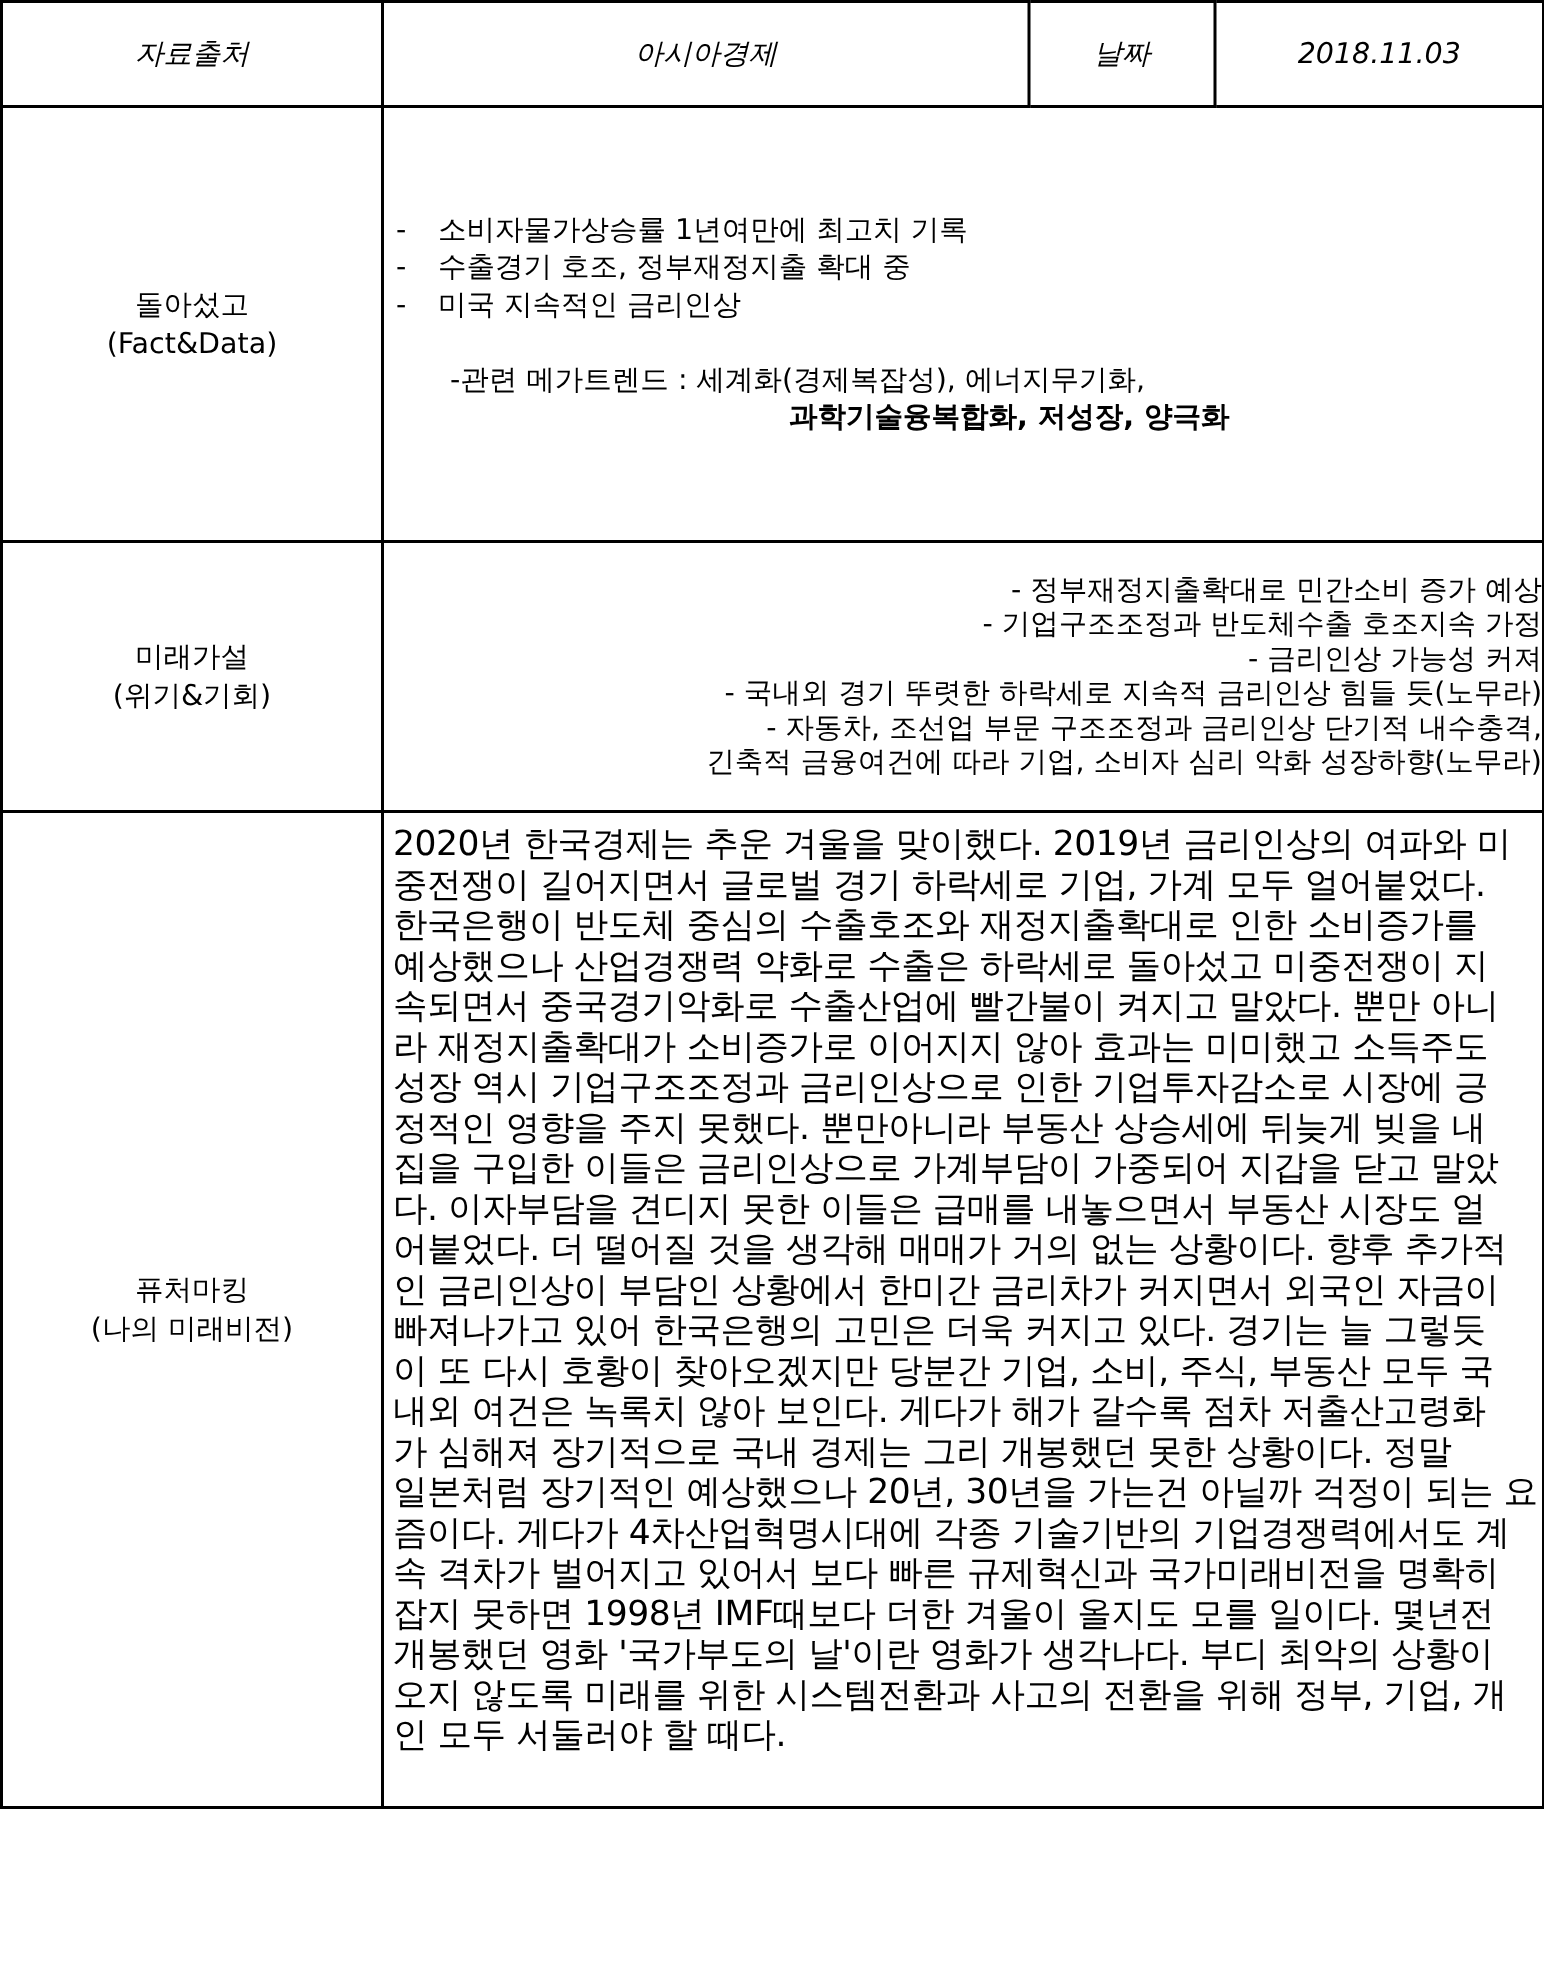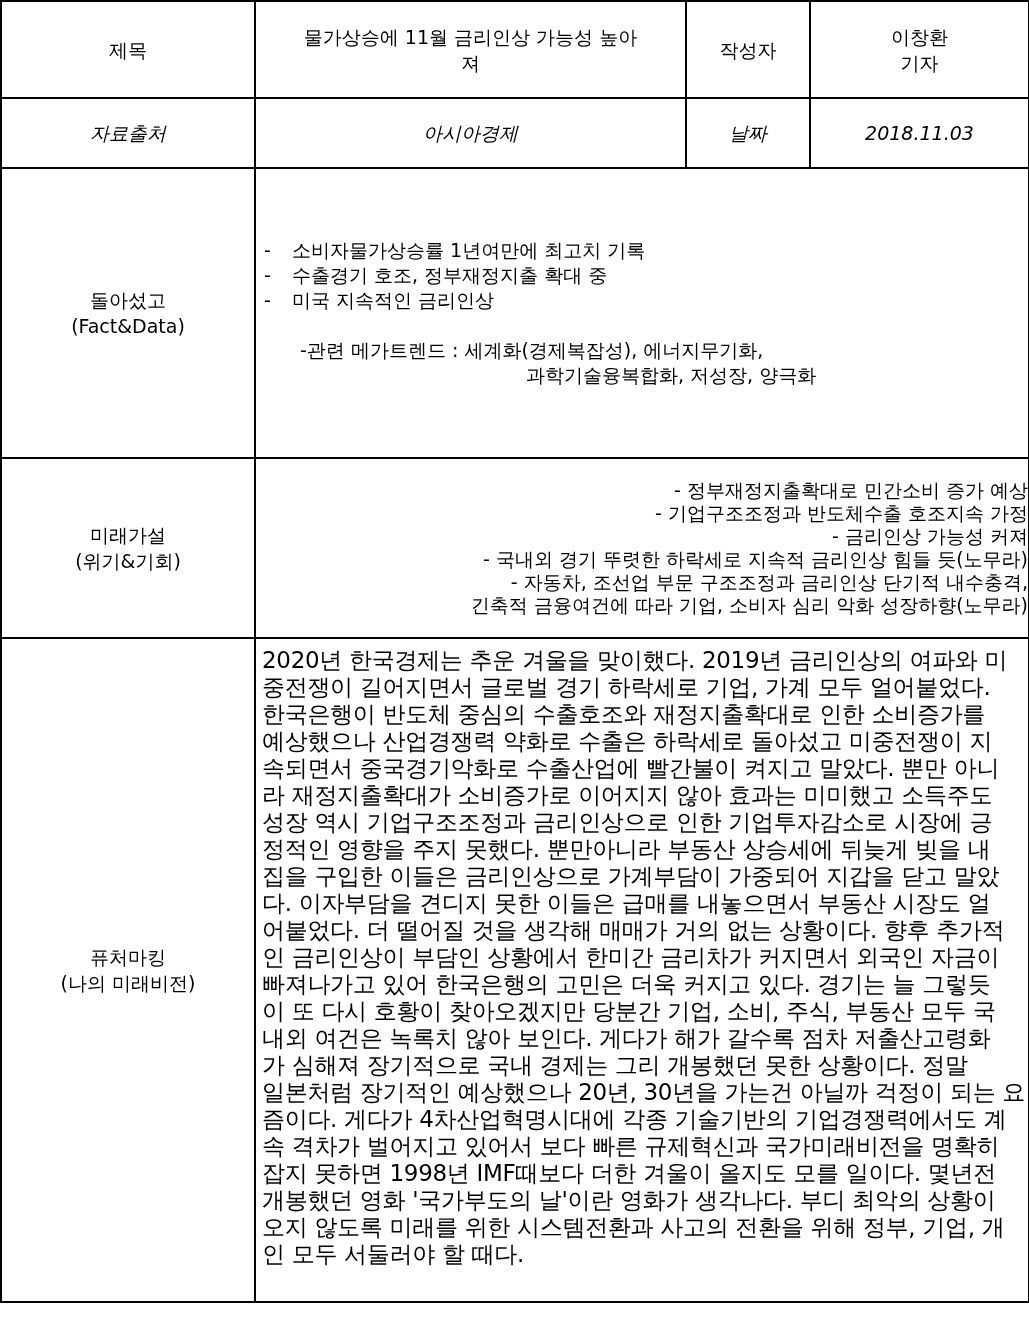--- a/index.html
+++ b/index.html
@@ -20,52 +20,36 @@
   .val { font-size: 19px; line-height: 26px; }
   .r1 { height: 97px; }
   .r2 { height: 70px; font-style: italic; }
   .r3 { height: 290px; }
   .r4 { height: 180px; }
   .r5 { height: 664px; }
   .trend { padding: 0 0 0 8px !important; font-size: 19px; line-height: 25px; }
   .trend .item { display: flex; }
   .trend .dash { width: 28px; flex: 0 0 28px; }
   .trend .meta { margin-top: 25px; padding-left: 36px; }
-  .trend .meta2 { padding-left: 262px; }
+  .trend .meta2 { padding-left: 262px; font-weight: bold; }
   .hypo { padding: 0 0 0 6px !important; font-size: 19px; line-height: 23px; text-align: right; }
   .essay { padding: 8px 8px 12px 6px !important; font-size: 23px; line-height: 27px; vertical-align: top !important; letter-spacing: -0.3px; }
   .essay .ln { white-space: nowrap; }
 </style>
 </head>
 <body>
 
 <table class="doc">
   <colgroup>
     <col style="width:254px">
     <col style="width:431px">
     <col style="width:124px">
     <col style="width:219px">
   </colgroup>
   <tbody>
-      <tr class="r1">
-    <td class="center lbl">
-      <span>제목</span>
-    </td>
-    <td class="center val">
-      <div>물가상승에 11월 금리인상 가능성 높아</div>
-      <div>져</div>
-    </td>
-    <td class="center lbl">
-      <span>작성자</span>
-    </td>
-    <td class="center val">
-      <div>이창환</div>
-      <div>기자</div>
-    </td>
-  </tr>
   <tr class="r2">
     <td class="center lbl">
       <span>자료출처</span>
     </td>
     <td class="center val">
       <span>아시아경제</span>
     </td>
     <td class="center lbl">
       <span>날짜</span>
     </td>

